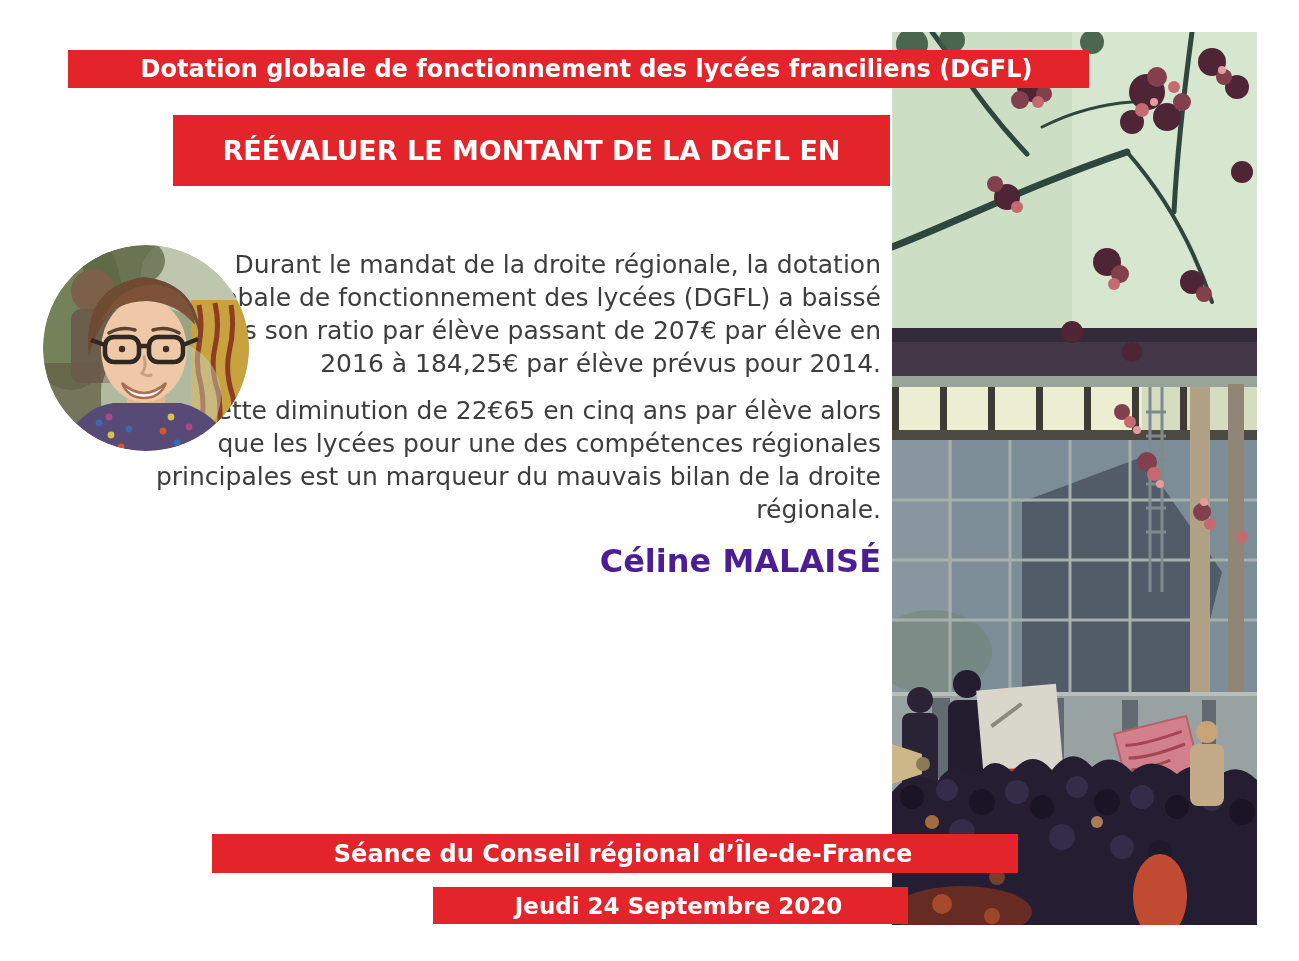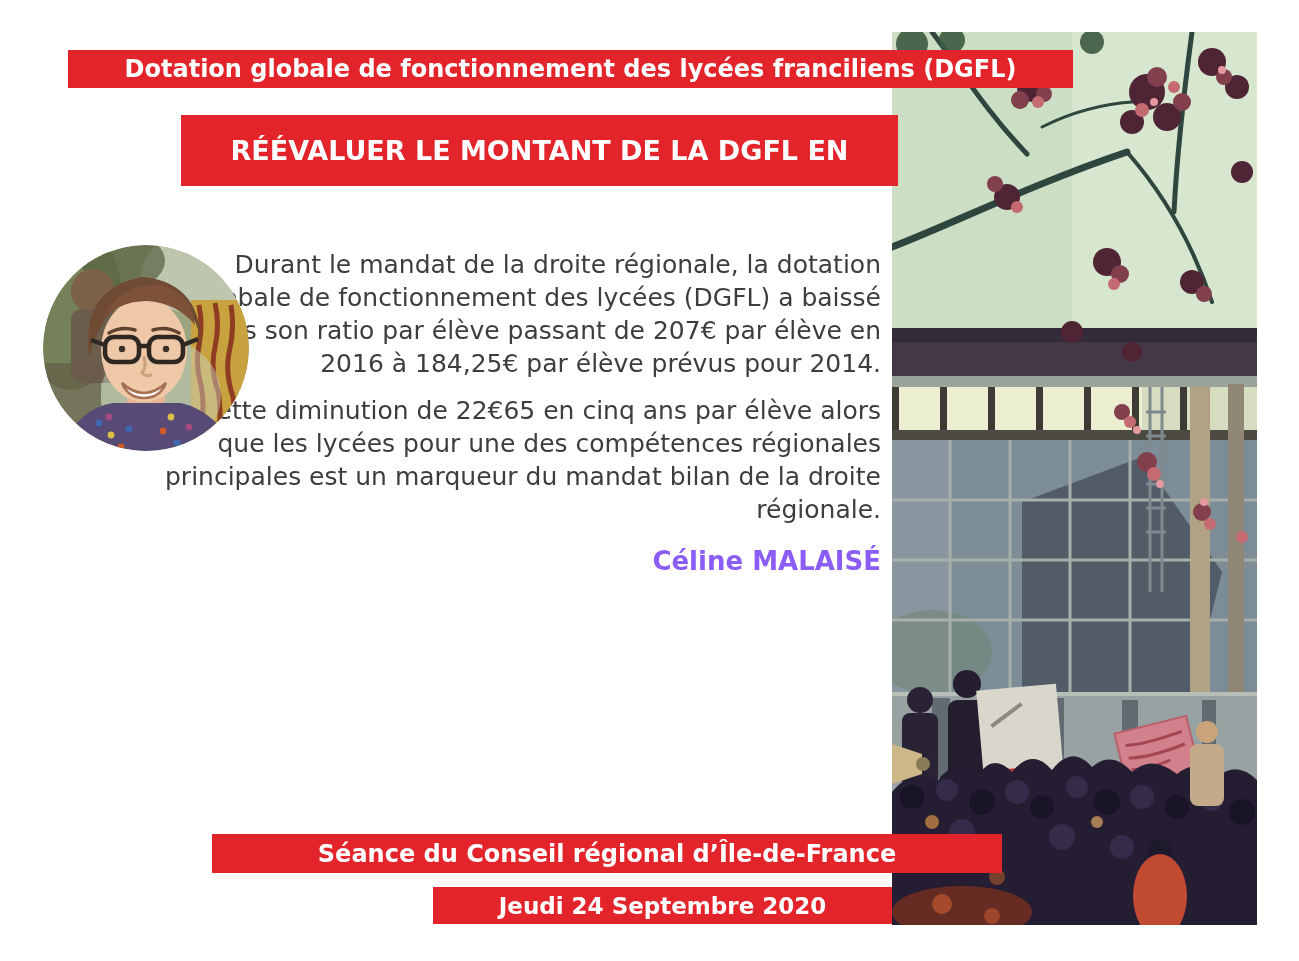--- a/index.html
+++ b/index.html
@@ -3,39 +3,39 @@
 <meta charset="utf-8">
 <style>
   html,body{margin:0;padding:0;background:#fff;}
   #page{
     position:relative;width:1299px;height:961px;background:#ffffff;overflow:hidden;
     font-family:"DejaVu Sans","Liberation Sans",sans-serif;color:#3d3d3d;
   }
   .abs{position:absolute;}
   .red-banner{
     background:#e3242b;color:#ffffff;font-weight:bold;
-    display:flex;align-items:center;justify-content:center;text-align:center;
+    display:flex;align-items:center;justify-content:center;text-align:center;padding-left:16px;
   }
   #kicker-banner{left:68px;top:50px;width:1005px;height:38px;font-size:24px;z-index:5;}
   #title-block{
     left:173px;top:115px;width:717px;height:71px;background:#e3242b;color:#fff;
     display:flex;flex-direction:row;align-items:center;justify-content:center;
-    font-weight:bold;font-size:27px;line-height:35px;text-align:center;z-index:4;margin-left:8px;
+    font-weight:bold;font-size:27px;line-height:35px;text-align:center;z-index:4;
   }
   #hero-photo{left:892px;top:32px;width:365px;height:893px;z-index:1;}
   #hero-photo svg{display:block;width:100%;height:100%;}
   #portrait{left:43px;top:245px;width:206px;height:206px;border-radius:50%;overflow:hidden;z-index:3;}
   #portrait svg{display:block;width:100%;height:100%;}
   #body-copy{
     left:150px;top:248px;width:731px;text-align:right;
     font-size:25px;line-height:33px;color:#3d3d3d;z-index:2;
   }
   #body-copy p{margin:0 0 14px 0;}
   #body-copy .b{font-weight:normal;}
-  #signature{margin-top:20px;color:#8b5cf6;font-weight:bold;font-size:26px;line-height:30px;}
+  #signature{margin-top:20px;color:#4c1d95;font-weight:bold;font-size:32px;line-height:30px;}
   #session-banner{left:212px;top:834px;width:790px;height:39px;font-size:24px;z-index:5;}
   #date-banner{left:433px;top:887px;width:459px;height:37px;font-size:23px;z-index:5;justify-content:center;}
 </style>
 </head>
 <body>
 
 <div id="page">
 
   <div id="hero-photo" class="abs">
     <svg viewBox="0 0 365 893" preserveAspectRatio="none" aria-hidden="true">
@@ -283,21 +283,21 @@
 
         <path d="M101,112 q3,10 -2,16 q4,4 9,2" stroke="#caa07e" stroke-width="3" fill="none" stroke-linecap="round"></path>
 
         <path d="M79,138 Q101,158 123,138 Q117,153 101,153 Q85,153 79,138 Z" fill="#fdfdfd" stroke="#a96f52" stroke-width="2.5"></path>
       </g>
     </svg>
   </div>
 
   <div id="body-copy" class="abs">
     <p><span>Durant </span><span class="b">le mandat de la droite régionale, la dotation globale de fonctionnement des lycées</span><span> (DGFL) a baissé dans son ratio par élève passant </span><span class="b">de 207€ par élève en 2016 à 184,25€ par élève</span><span> prévus pour 2014.</span></p>
-    <p><span class="b">Cette diminution de 22€65</span><span> en cinq ans par élève alors que les lycées pour une des compétences régionales principales </span><span class="b">est un marqueur du mandat bilan de la droite régionale.</span></p>
+    <p><span class="b">Cette diminution de 22€65</span><span> en cinq ans par élève alors que les lycées pour une des compétences régionales principales </span><span class="b">est un marqueur du mauvais bilan de la droite régionale.</span></p>
     <div id="signature">
       <div>Céline MALAISÉ</div>
     </div>
   </div>
 
   <div id="session-banner" class="abs red-banner">
     <span>Séance du Conseil régional d’Île-de-France</span>
   </div>
   <div id="date-banner" class="abs red-banner">
     <span>Jeudi 24 Septembre 2020</span>

